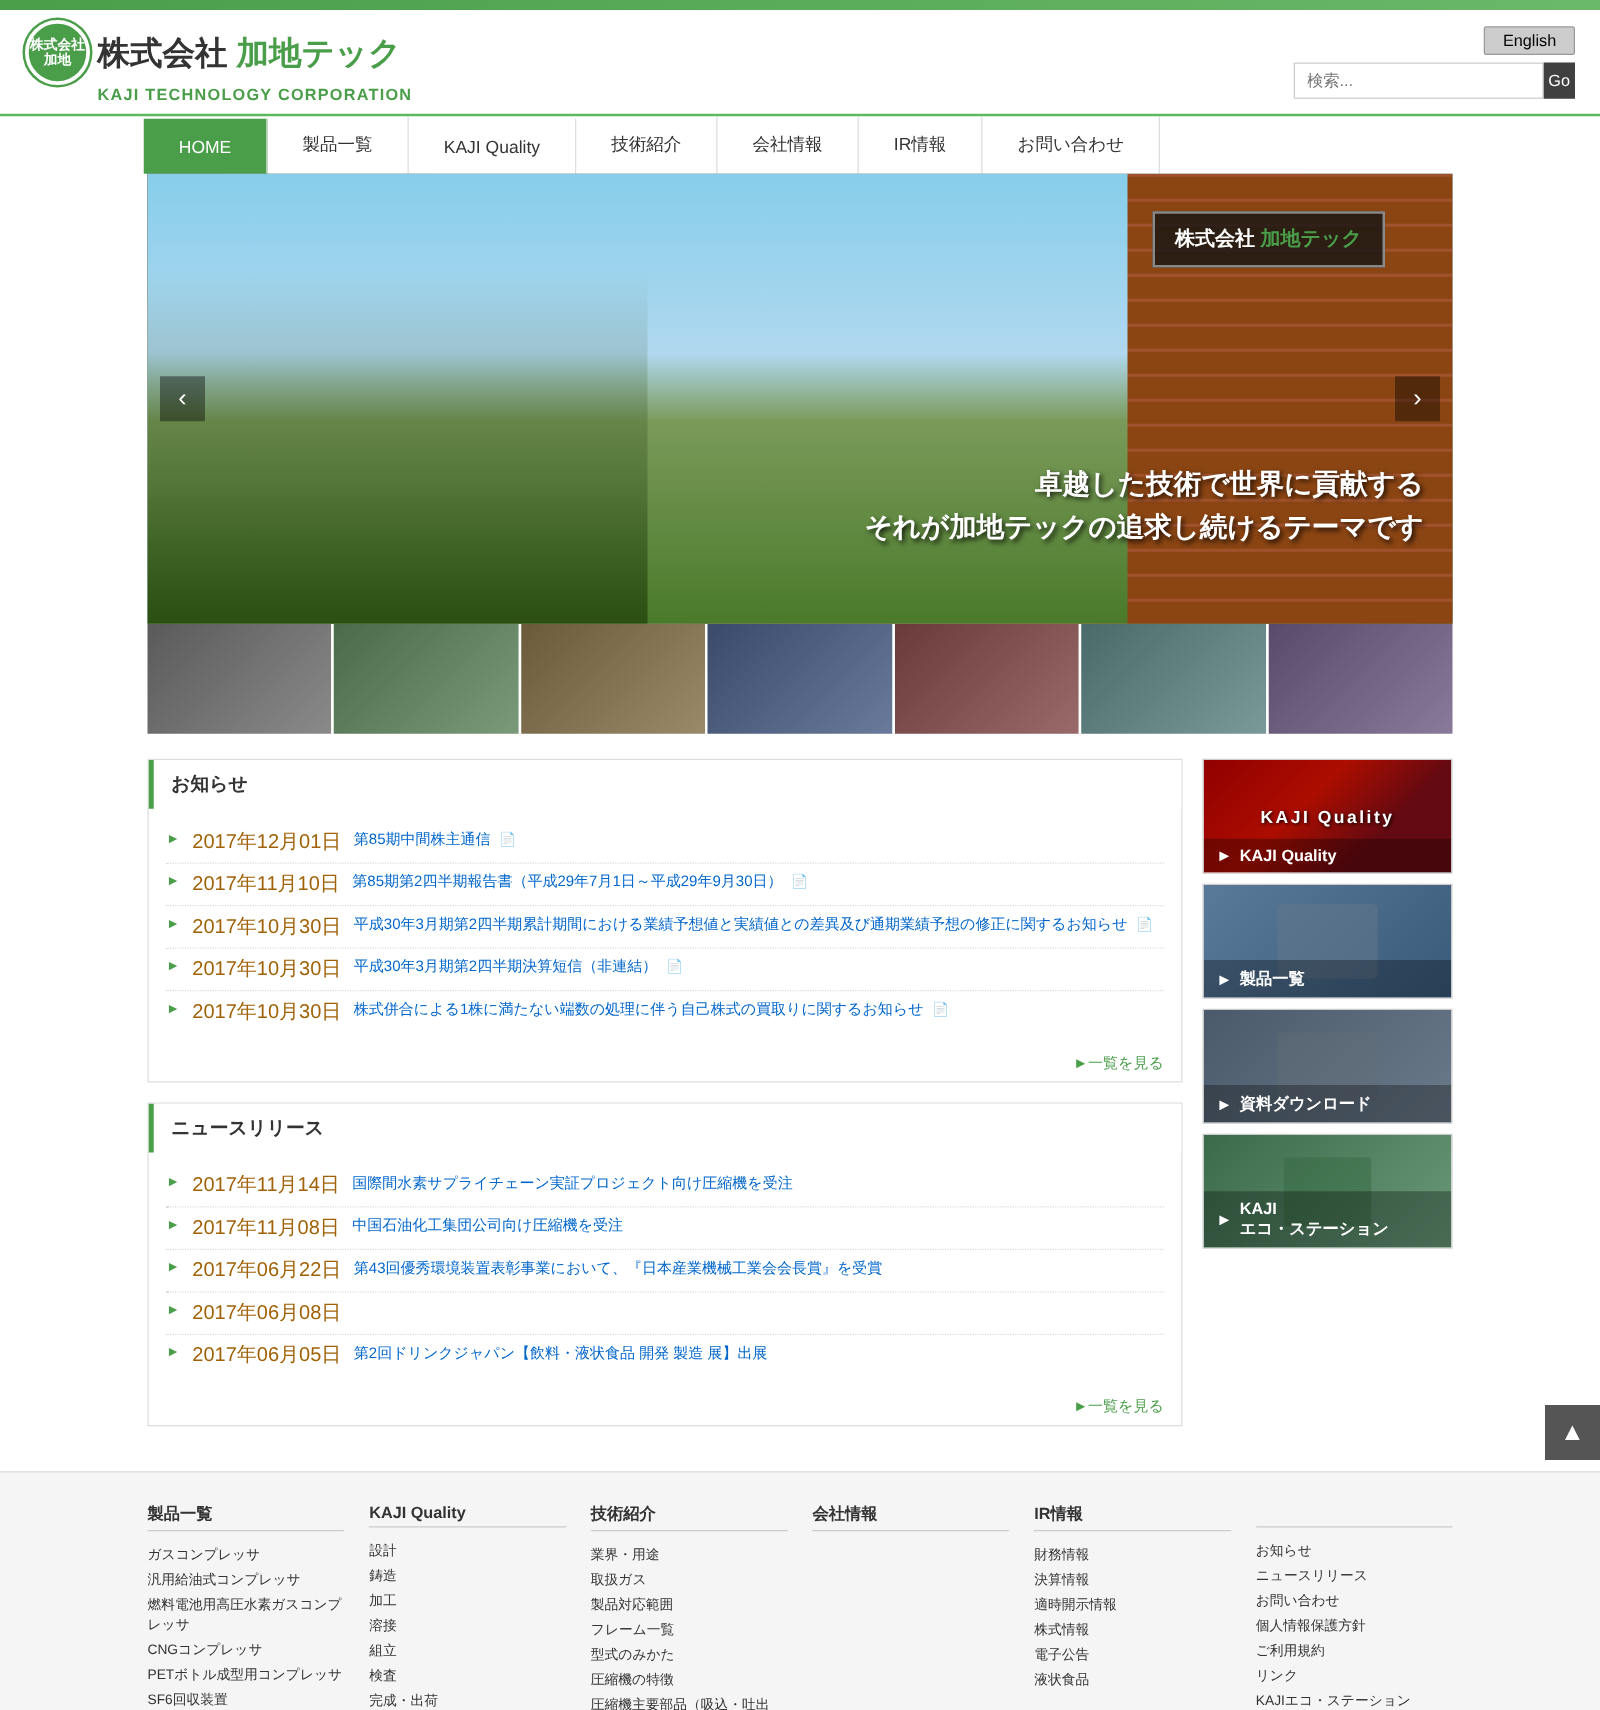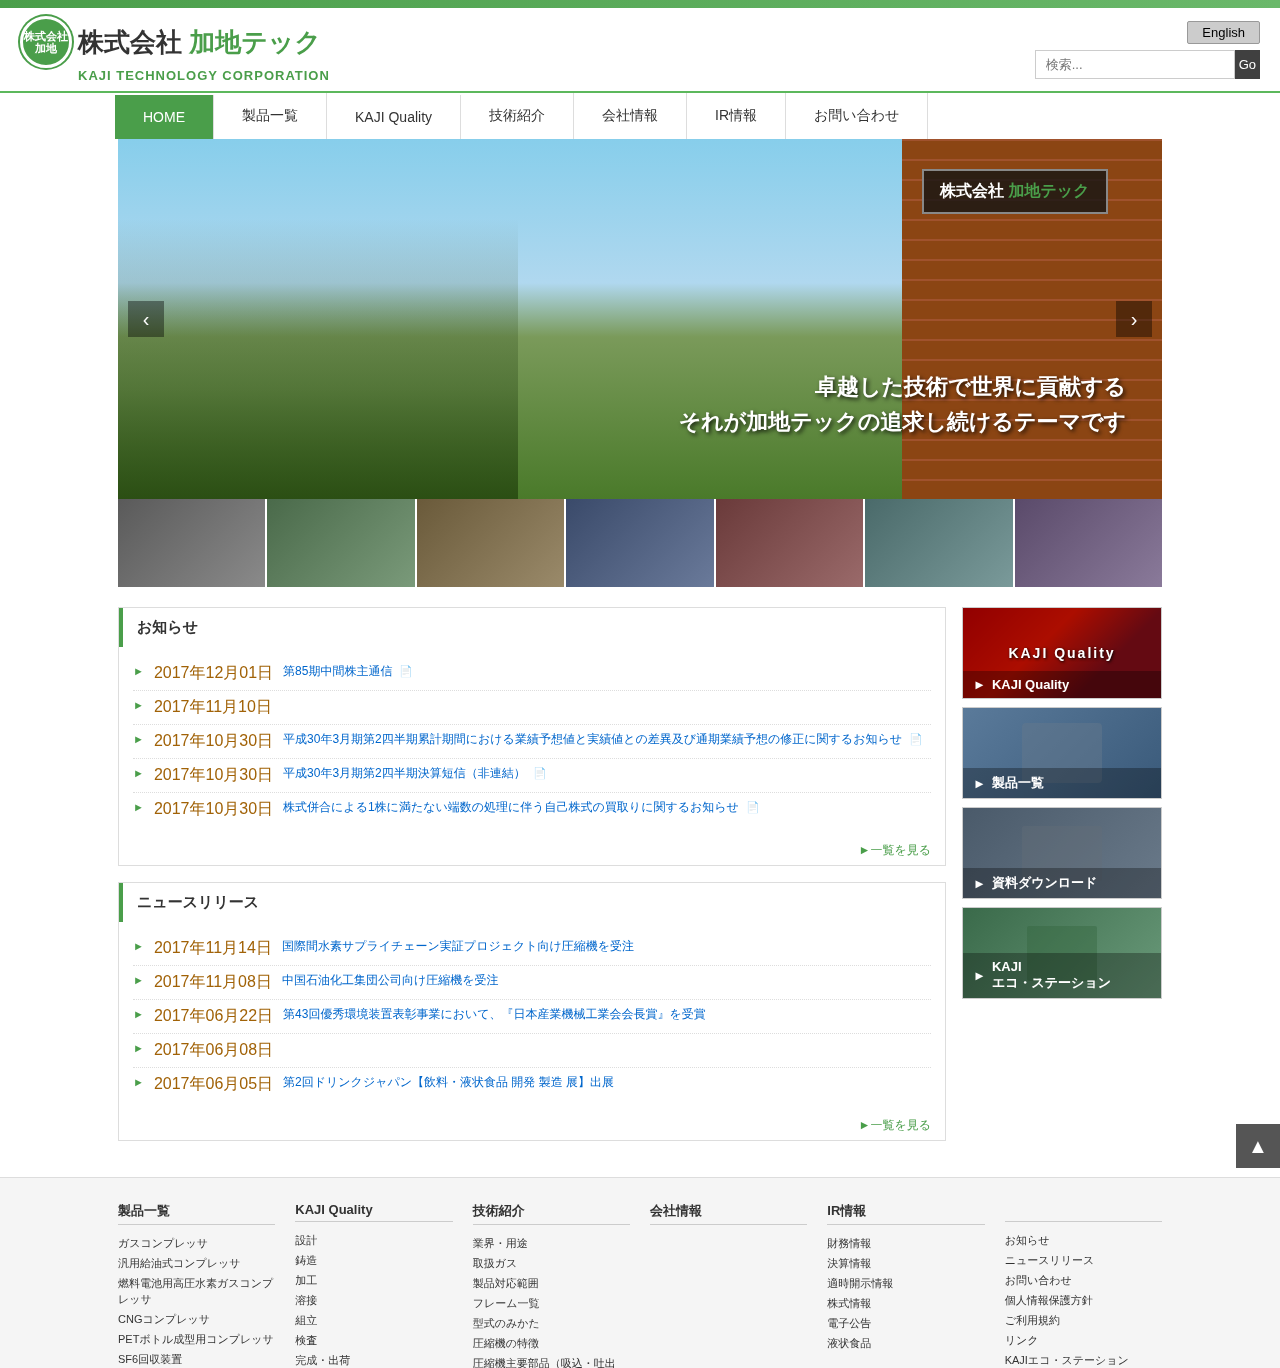--- a/index.html
+++ b/index.html
@@ -17,21 +17,21 @@
 
     
     .nav { background: #fff; border-top: 2px solid #5cb85c; }
     .nav ul { display: flex; list-style: none; margin-left: 115px; align-items: flex-end; }
     .nav ul li a { display: block; padding: 14px 28px; font-size: 14px; color: #333; text-decoration: none; border-right: 1px solid #ddd; }
     .nav ul li:first-child a { background: #4a9e4a; color: #fff; }
 
     
     .hero { width: 1044px; margin: 0 auto; position: relative; background: #555; height: 360px; overflow: hidden; }
     .hero-img { width: 100%; height: 360px; background: linear-gradient(135deg, #3a6b3a 0%, #7ab87a 30%, #8b9b6b 60%, #c47a3a 80%, #8b4513 100%); position: relative; }
-    .hero-overlay { position: absolute; bottom: 60px; right: 36px; text-align: right; }
+    .hero-overlay { position: absolute; bottom: 60px; right: 23px; text-align: right; }
     .hero-overlay p { color: #fff; font-size: 22px; font-weight: bold; text-shadow: 2px 2px 4px rgba(0,0,0,0.8); line-height: 1.6; }
     .hero-arrow-left { position: absolute; left: 10px; top: 50%; transform: translateY(-50%); background: rgba(0,0,0,0.4); color: #fff; width: 36px; height: 36px; display: flex; align-items: center; justify-content: center; cursor: pointer; font-size: 20px; }
     .hero-arrow-right { position: absolute; right: 10px; top: 50%; transform: translateY(-50%); background: rgba(0,0,0,0.4); color: #fff; width: 36px; height: 36px; display: flex; align-items: center; justify-content: center; cursor: pointer; font-size: 20px; }
     .hero-thumbs { display: flex; width: 1044px; margin: 0 auto; }
     .hero-thumb { flex: 1; height: 88px; border-right: 2px solid #fff; overflow: hidden; }
     .hero-thumb:nth-child(1) { background: linear-gradient(135deg, #5a5a5a, #8a8a8a); }
     .hero-thumb:nth-child(2) { background: linear-gradient(135deg, #4a6a4a, #7a9a7a); }
     .hero-thumb:nth-child(3) { background: linear-gradient(135deg, #6a5a3a, #9a8a6a); }
     .hero-thumb:nth-child(4) { background: linear-gradient(135deg, #3a4a6a, #6a7a9a); }
     .hero-thumb:nth-child(5) { background: linear-gradient(135deg, #6a3a3a, #9a6a6a); }
@@ -182,20 +182,21 @@
       </div>
       <div class="news-list">
         <div class="news-item">
           <span class="news-arrow">►</span>
           <span class="news-date">2017年12月01日</span>
           <span class="news-text"><a href="#">第85期中間株主通信</a> <span class="pdf-icon">📄</span></span>
         </div>
         <div class="news-item">
           <span class="news-arrow">►</span>
           <span class="news-date">2017年11月10日</span>
+          <span class="news-text"><a href="#">第85期第2四半期報告書（平成29年7月1日～平成29年9月30日）</a> <span class="pdf-icon">📄</span></span>
         </div>
         <div class="news-item">
           <span class="news-arrow">►</span>
           <span class="news-date">2017年10月30日</span>
           <span class="news-text"><a href="#">平成30年3月期第2四半期累計期間における業績予想値と実績値との差異及び通期業績予想の修正に関するお知らせ</a> <span class="pdf-icon">📄</span></span>
         </div>
         <div class="news-item">
           <span class="news-arrow">►</span>
           <span class="news-date">2017年10月30日</span>
           <span class="news-text"><a href="#">平成30年3月期第2四半期決算短信（非連結）</a> <span class="pdf-icon">📄</span></span>

